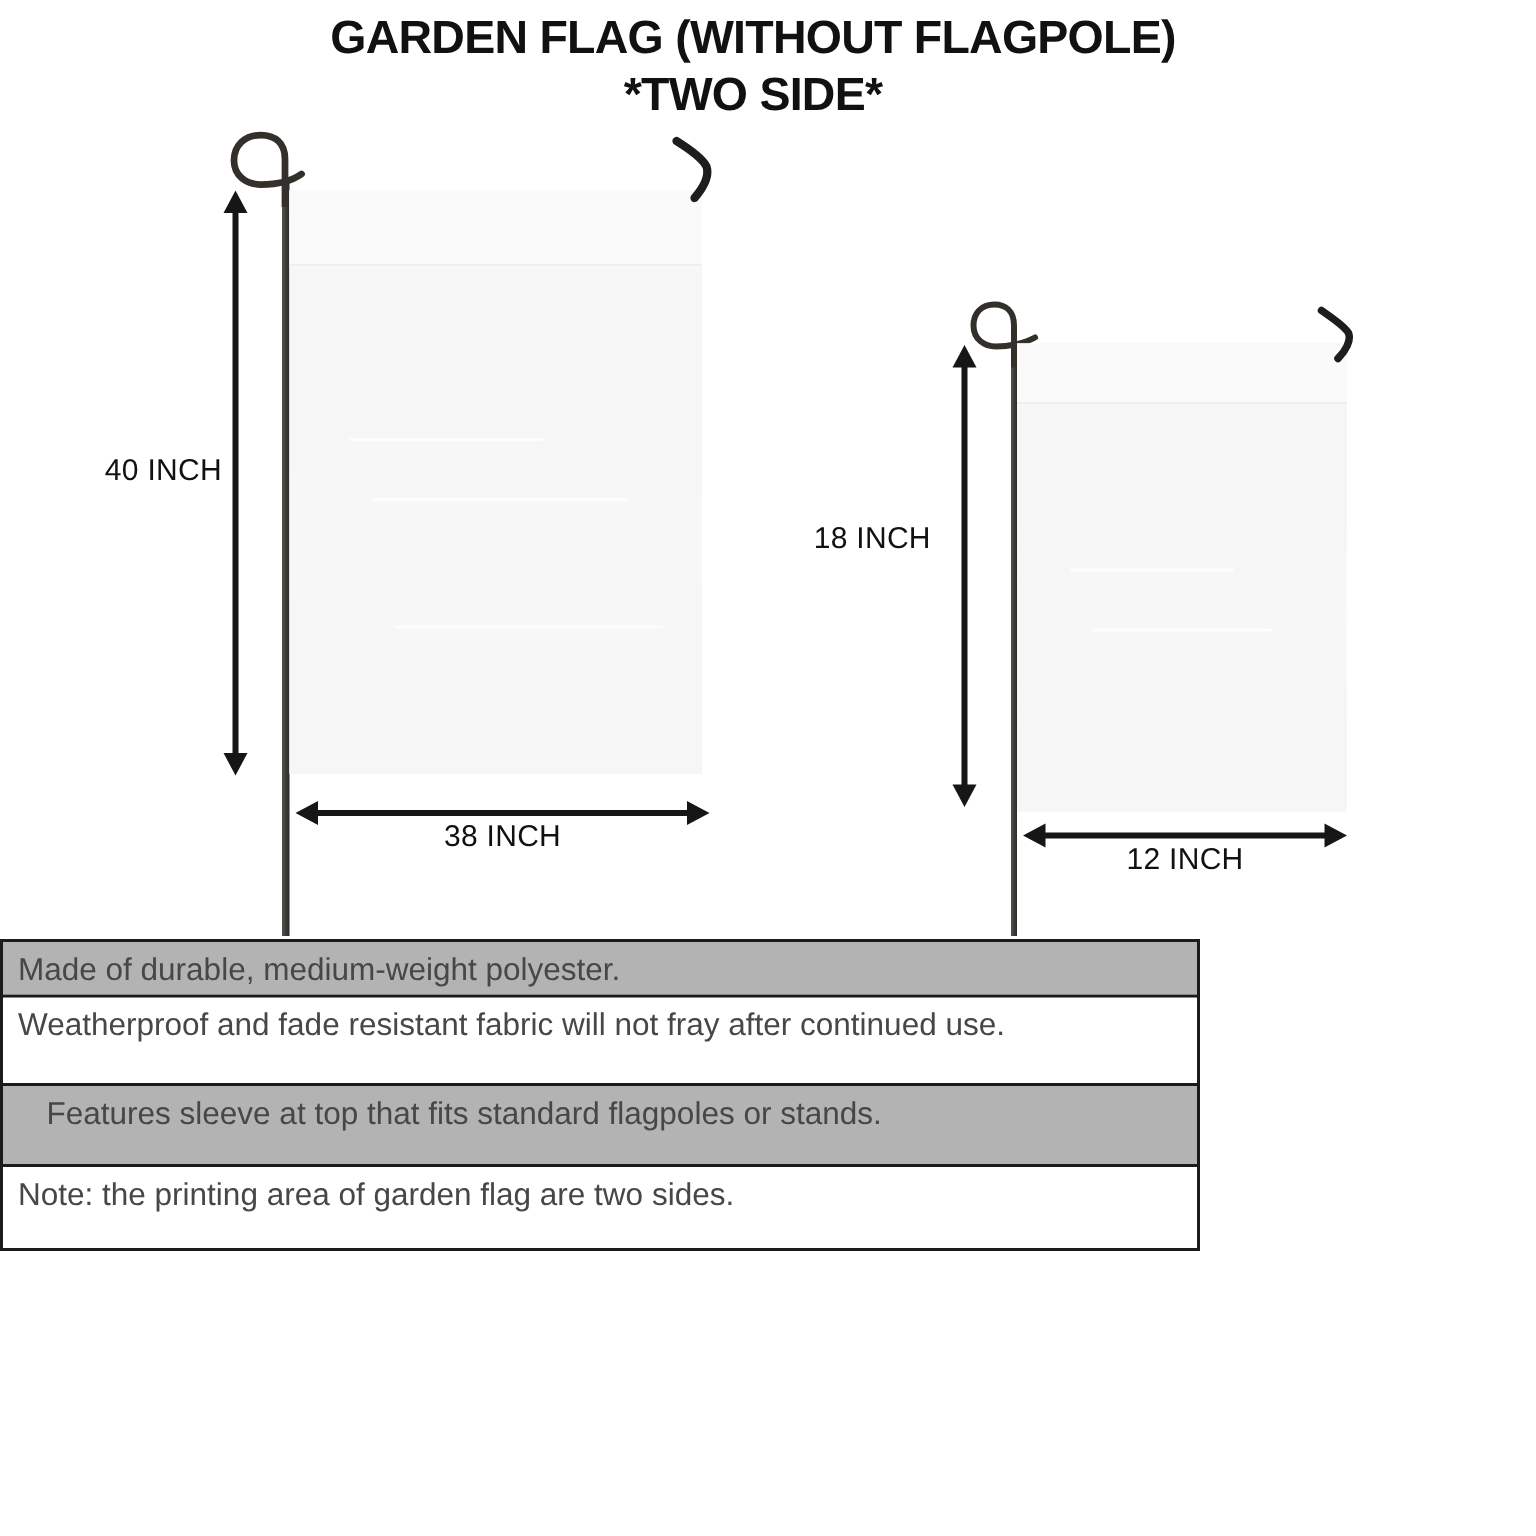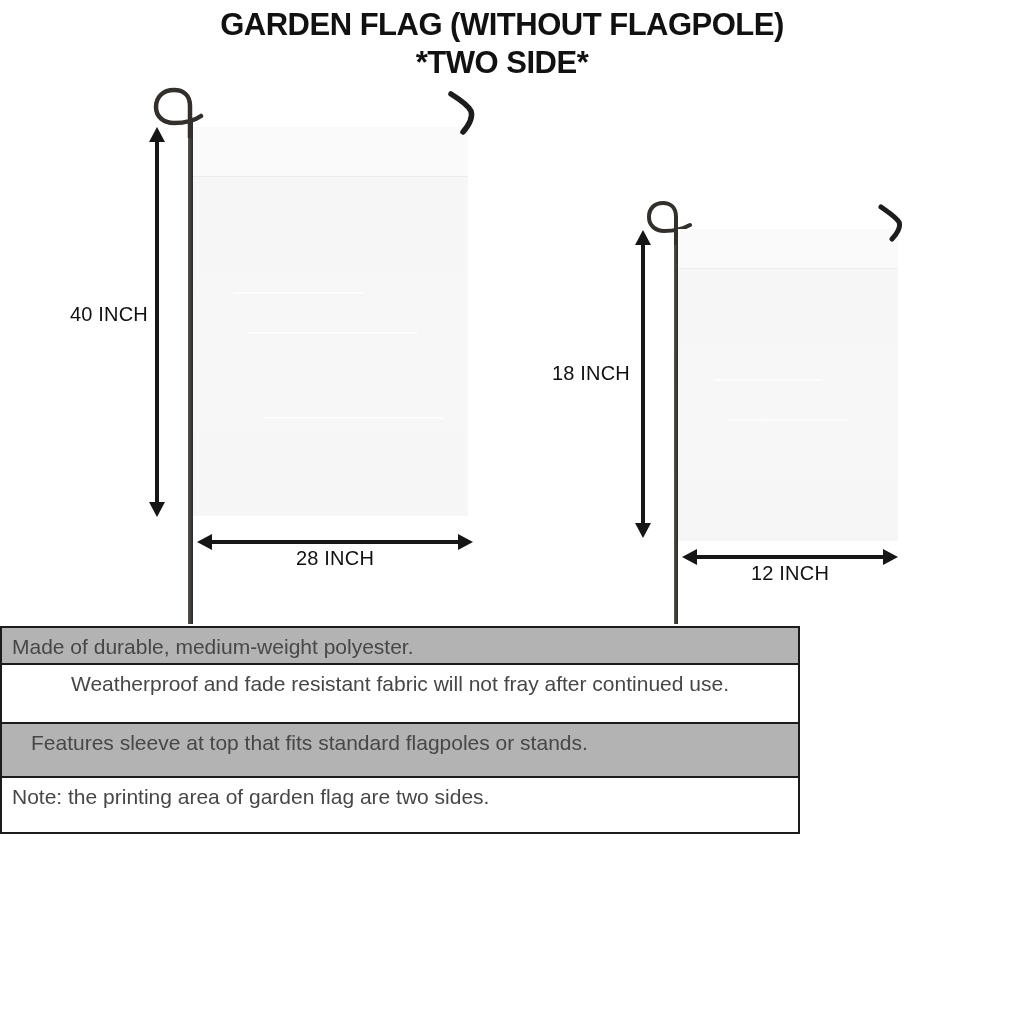--- a/index.html
+++ b/index.html
@@ -46,21 +46,21 @@
     position:absolute;left:0;top:626px;width:800px;
     border:2px solid var(--border_dark);background:var(--row_white);
   }
   .feature-row{
     padding:6px 10px 0 10px;font-size:21px;line-height:1.25;color:var(--feature_text);
   }
   .feature-row + .feature-row{border-top:2px solid var(--border_dark);}
   .feature-row:nth-child(odd){background:var(--row_gray);}
   .feature-row:nth-child(even){background:var(--row_white);}
   .feature-row.h1{height:35px;}
-  .feature-row.h2{height:59px;text-align:center;}
+  .feature-row.h2{height:59px;}
   .feature-row.h3{height:54px;padding-left:29px;}
   .feature-row.h4{height:58px;}
   .feature-row.h5{height:56px;}
 </style>
 </head>
 <body>
 
 <div class="canvas">
 
   <div class="title" style="top:6px;">GARDEN FLAG (WITHOUT FLAGPOLE)</div>
@@ -90,21 +90,21 @@
       <div class="shaft-v" style="left:155px;top:140px;height:364px;"></div>
       <div class="head down" style="left:149px;top:502px;"></div>
     </div>
     <div class="dim-label" style="left:50px;top:303px;width:98px;text-align:right;">40 INCH</div>
 
     <div>
       <div class="head left" style="left:197px;top:534px;"></div>
       <div class="shaft-h" style="left:210px;top:540px;width:250px;"></div>
       <div class="head right" style="left:458px;top:534px;"></div>
     </div>
-    <div class="dim-label" style="left:260px;top:547px;width:150px;text-align:center;">28 INCH</div>
+    <div class="dim-label" style="left:260px;top:547px;width:150px;text-align:center;">38 INCH</div>
   </div>
 
   <div>
 
     <div class="pole" style="left:674px;top:230px;width:4px;height:394px;"></div>
 
     <svg class="loop-svg" style="left:645px;top:199px;" width="48" height="46" viewBox="0 0 48 46">
       <path d="M31 46 L31 18 C31 8 25 4 18 4 C9 4 4 10 4 18 C4 27 11 32 19 32 C27 32 38 30 45 26" fill="none" stroke="#33302c" stroke-width="4" stroke-linecap="round"></path>
     </svg>
 
@@ -116,21 +116,21 @@
 
     <svg class="clip-svg" style="left:877px;top:204px;" width="30" height="40" viewBox="0 0 30 40">
       <path d="M4 3 C11 8 19 13 22 18 C24 23 20 30 15 35" fill="none" stroke="#1d1d1d" stroke-width="5" stroke-linecap="round"></path>
     </svg>
 
     <div>
       <div class="head up" style="left:635px;top:230px;"></div>
       <div class="shaft-v" style="left:641px;top:243px;height:282px;"></div>
       <div class="head down" style="left:635px;top:523px;"></div>
     </div>
-    <div class="dim-label" style="left:533px;top:362px;width:97px;text-align:right;">18 INCH</div>
+    <div class="dim-label" style="left:533px;top:348px;width:97px;text-align:center;">18 INCH</div>
 
     <div>
       <div class="head left" style="left:682px;top:549px;"></div>
       <div class="shaft-h" style="left:695px;top:555px;width:190px;"></div>
       <div class="head right" style="left:883px;top:549px;"></div>
     </div>
     <div class="dim-label" style="left:715px;top:562px;width:150px;text-align:center;">12 INCH</div>
   </div>
 
   <div class="features">

